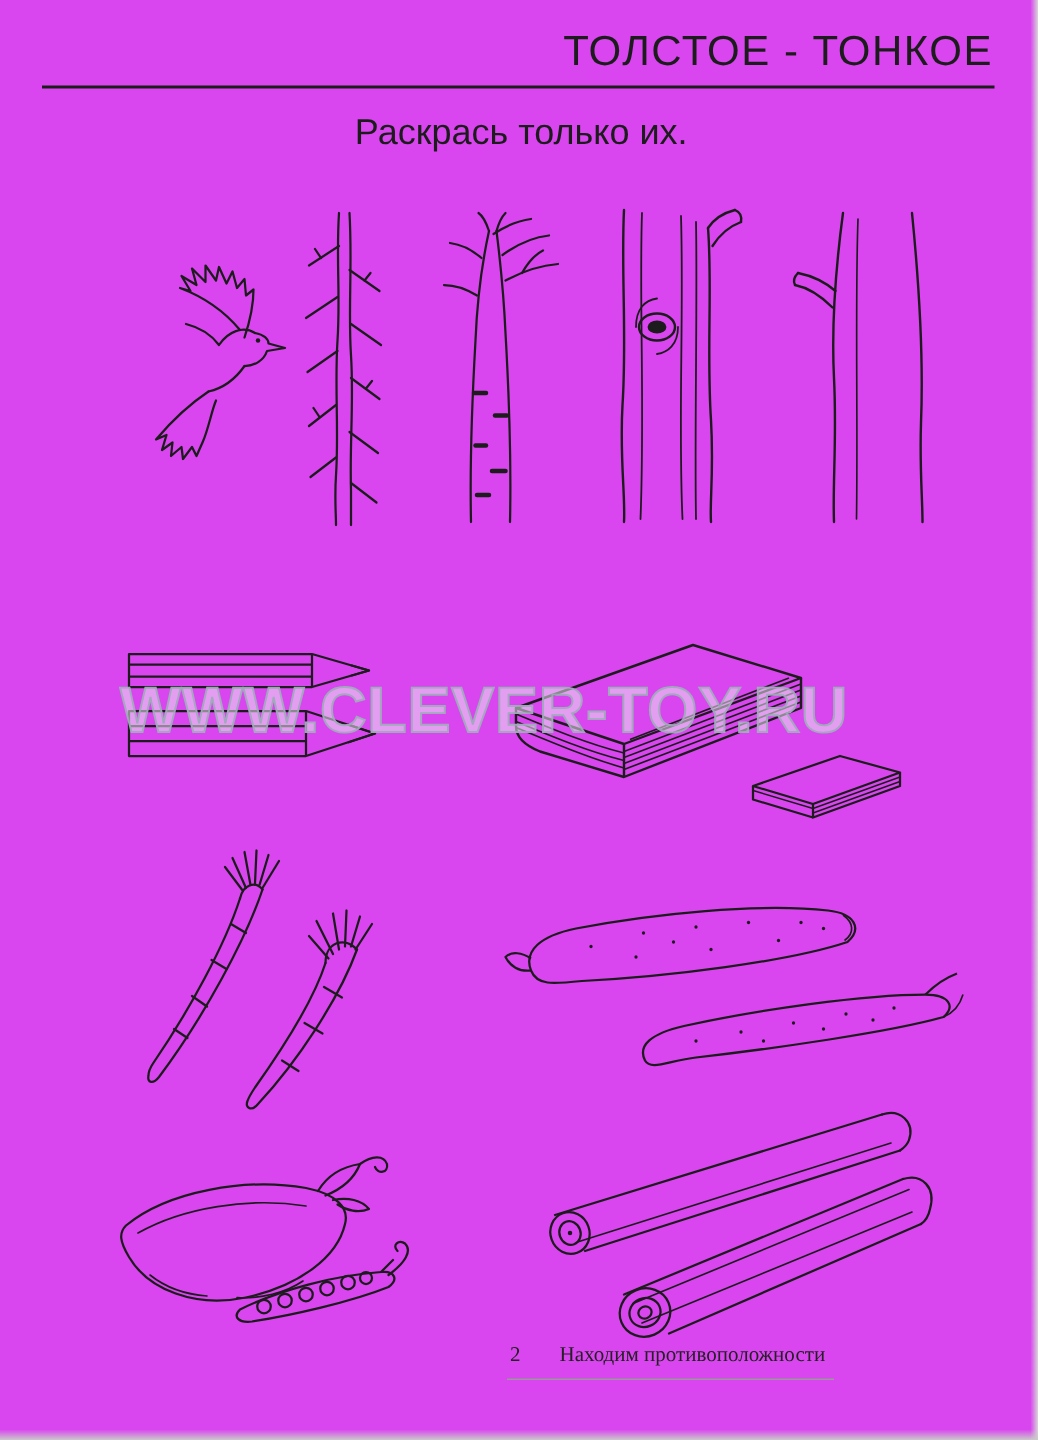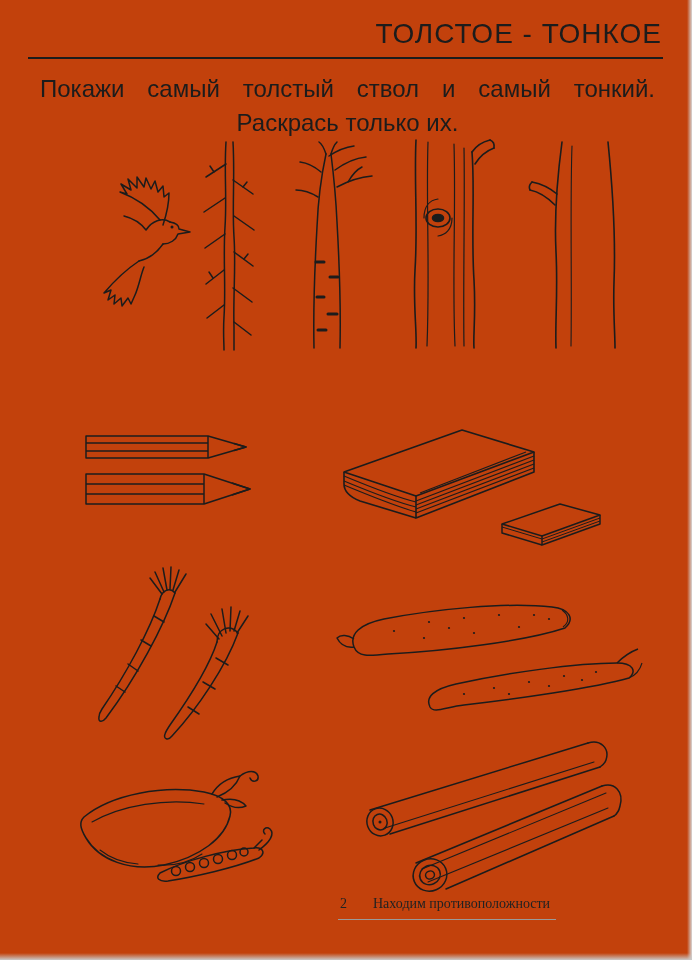--- a/index.html
+++ b/index.html
@@ -1,18 +1,18 @@
 <!DOCTYPE html>
 <html><head>
 <meta charset="utf-8">
 <style>
   * { margin:0; padding:0; box-sizing:border-box; }
   html,body { background:#ffffff; }
   .page {
-    position:relative; width:692px; height:960px; background:#c2410c;
+    position:relative; width:692px; height:960px; background:#d946ef;
     font-family:"Liberation Sans", sans-serif; color:#1c1c1c; overflow:hidden;
   }
   svg { display:block; overflow:visible; }
   .illus { position:absolute; z-index:1; }
 
   .header-title {
     position:absolute; top:18px; right:30px; font-size:28px; font-weight:normal;
     letter-spacing:1px; z-index:2; white-space:nowrap;
   }
   .header-rule {
@@ -52,21 +52,20 @@
 </style>
 </head>
 <body>
 
 <div class="page">
 
   <div class="header-title">ТОЛСТОЕ - ТОНКОЕ</div>
   <div class="header-rule"></div>
 
   <div class="task task-1">
-    <div class="justify-line">Покажи самый толстый ствол и самый тонкий.</div>
     <div class="plain-line">Раскрась только их.</div>
   </div>
 
   <div class="illus" style="left:80px; top:170px;">
     <svg viewBox="0 0 110 140" width="110" height="140">
       <g fill="none" stroke="#1c1c1c" stroke-width="1.5" stroke-linecap="round" stroke-linejoin="round">
         <path d="M90,52 C82,47 72,51 66,60 C60,52 52,48 44,46"></path>
         <path d="M90,52 C96,53 99,56 99,59 L110,62 L98,64 C96,70 90,74 83,74"></path>
         <circle cx="92" cy="57" r="1.5" fill="#1c1c1c" stroke="none"></circle>
         <path d="M80,50 C70,38 56,28 40,22 L47,24 L41,14 L51,20 L48,9 L57,18 L57,7 L64,17 L66,8 L71,19 L75,11 L78,22 L83,16 L84,27 L89,23 C89,34 86,46 83,55"></path>
@@ -195,20 +194,21 @@
         <path d="M6,26 L64,6 L104,17 L46,38 Z"></path>
         <path d="M104,17 L104,26 L46,47 L46,38"></path>
         <path d="M6,26 L6,35 L46,47"></path>
         <path d="M104,20 L46,41" stroke-width="1"></path>
         <path d="M104,23 L46,44" stroke-width="1"></path>
         <path d="M6,29 L46,41" stroke-width="1"></path>
       </g>
     </svg>
   </div>
 
+  <div class="watermark">WWW.CLEVER-TOY.RU</div>
 
   <div class="illus" style="left:78px; top:566px;">
     <svg viewBox="0 0 190 180" width="190" height="180">
       <g fill="none" stroke="#1c1c1c" stroke-width="1.5" stroke-linecap="round">
         <path d="M97,27 C86,60 58,112 28,152 C24,157 20,156 21,151 C21,148 22,146 24,143 C48,108 72,64 82,33"></path>
         <path d="M82,33 C84,24 92,21 97,27"></path>
         <path d="M76,50 l10,6"></path>
           <path d="M63,74 l10,6"></path>
           <path d="M50,98 l10,7"></path>
           <path d="M38,120 l9,6"></path>

